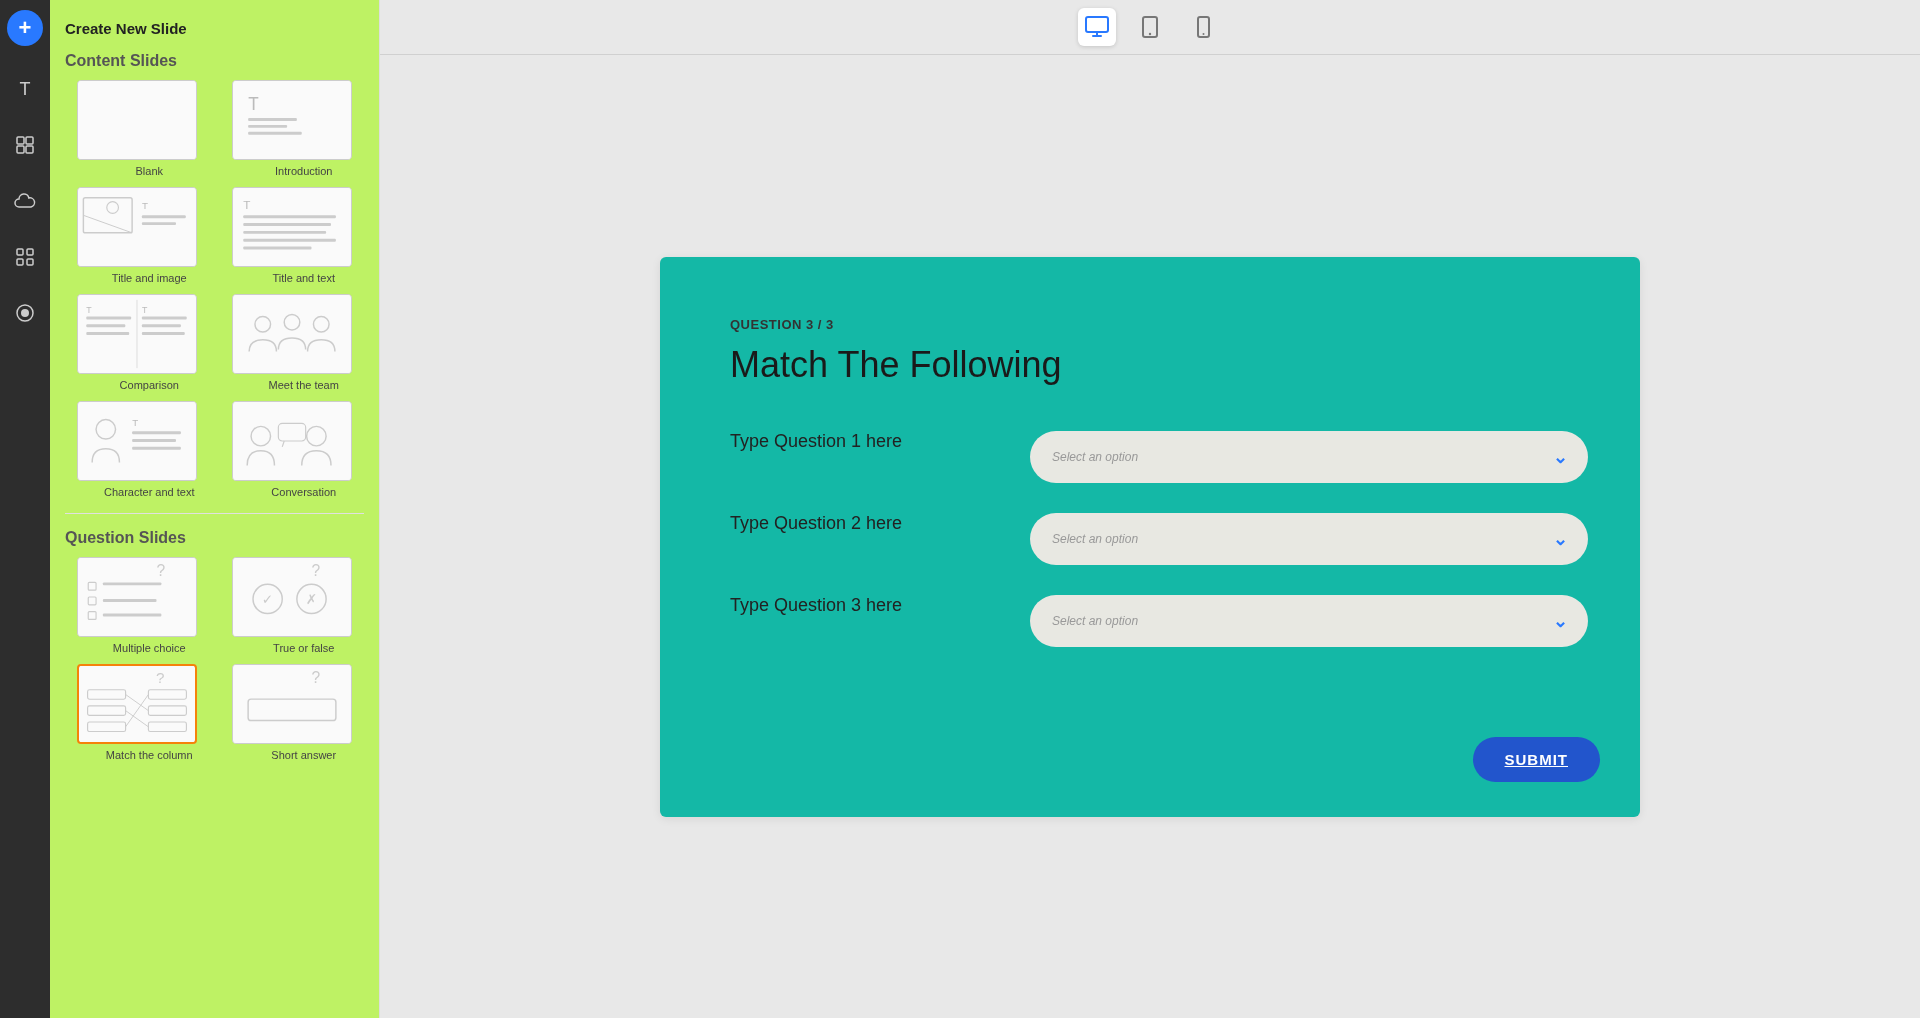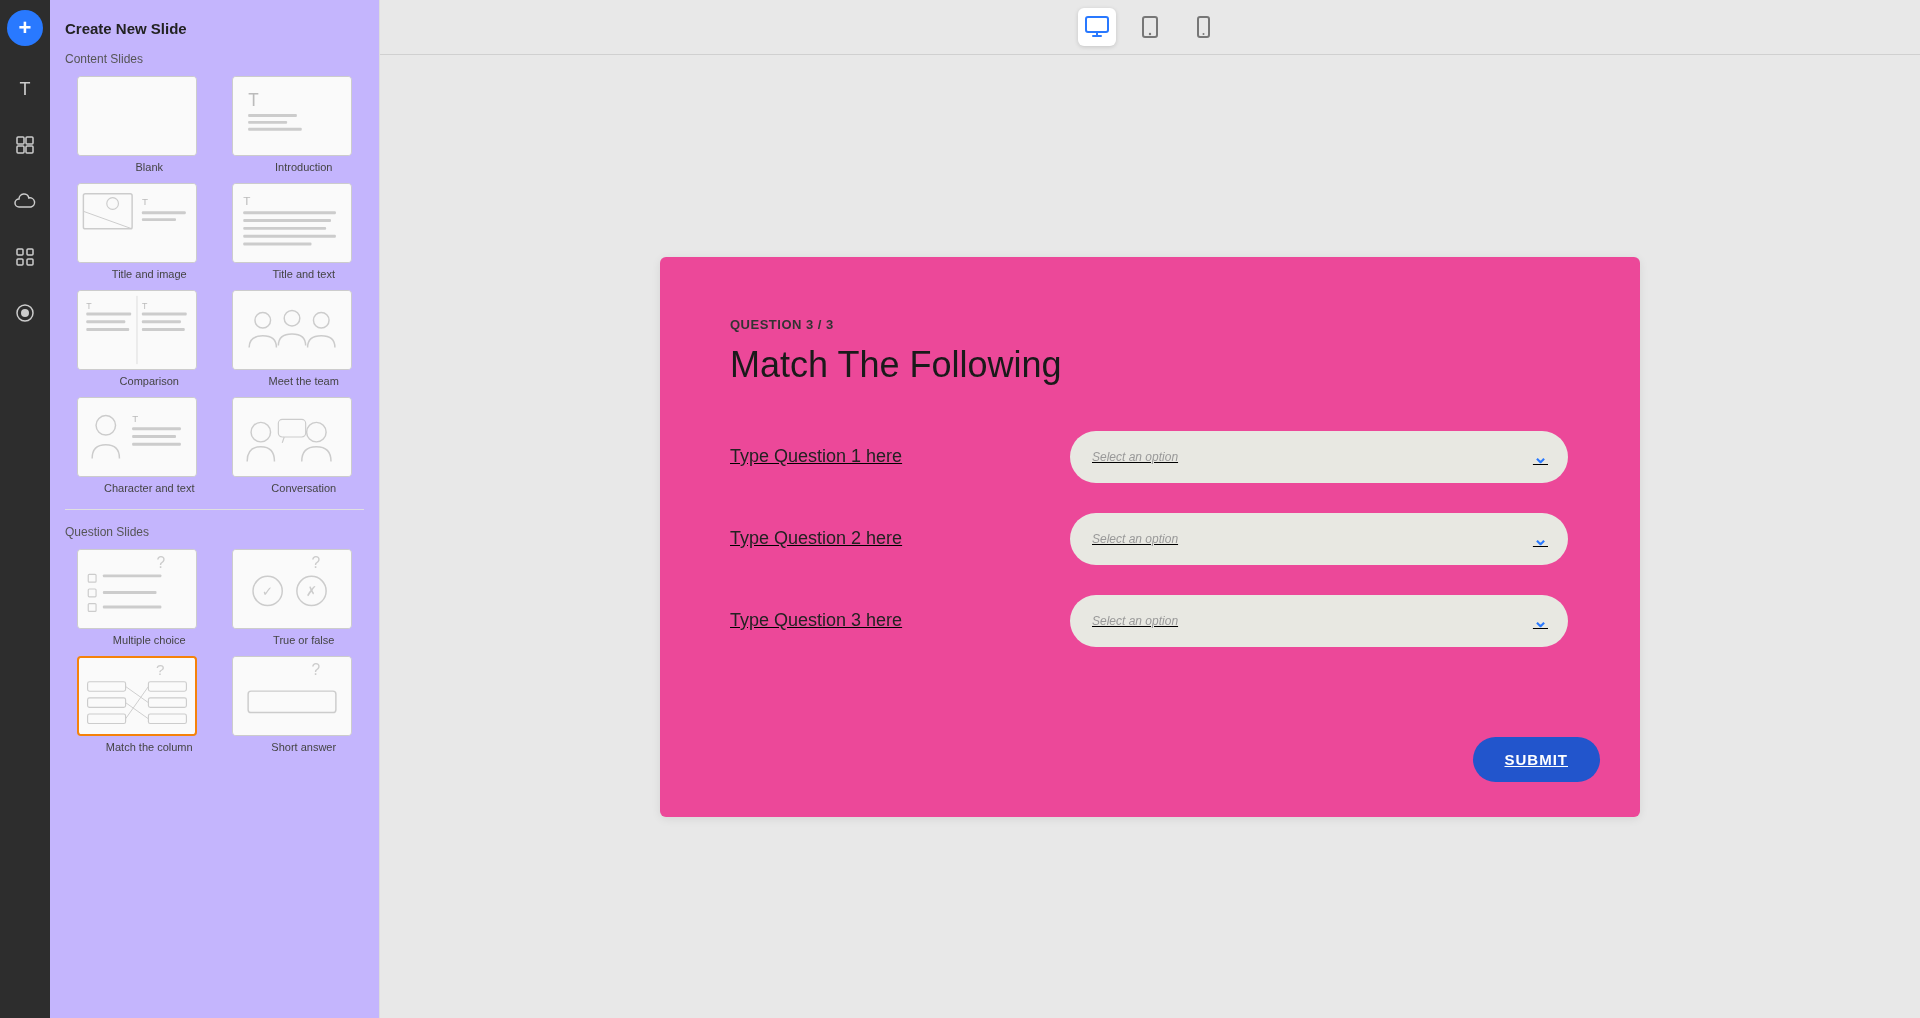--- a/index.html
+++ b/index.html
@@ -38,35 +38,35 @@
       cursor: pointer;
       color: #fff;
       font-size: 22px;
       font-weight: bold;
       margin-bottom: 5px;
     }
 
     
     .slide-panel {
       width: 330px;
-      background: #c4b5fd;
+      background: #bef264;
       overflow-y: auto;
       padding: 20px 15px;
       border-right: 1px solid #ddd;
     }
     .slide-panel h2 {
       font-size: 15px;
       font-weight: 600;
       color: #222;
       margin-bottom: 15px;
     }
     .section-label {
-      font-size: 12px;
+      font-size: 16px;
       color: #555;
-      font-weight: 400;
+      font-weight: 700;
       margin-bottom: 10px;
       margin-top: 9px;
     }
     .slide-grid {
       display: grid;
       grid-template-columns: 1fr 1fr;
       gap: 10px;
       margin-bottom: 10px;
     }
     .slide-item {
@@ -146,50 +146,48 @@
 
     
     .content-area {
       flex: 1;
       display: flex;
       align-items: center;
       justify-content: center;
       padding: 40px;
     }
     .slide-canvas {
-      background: #ec4899;
+      background: #14b8a6;
       width: 100%;
       max-width: 980px;
       min-height: 560px;
       border-radius: 6px;
-      padding: 60px 72px 60px 70px;
+      padding: 60px 52px 60px 70px;
       position: relative;
       box-shadow: 0 2px 10px rgba(0,0,0,0.08);
     }
 
     .question-number {
       font-size: 13px;
       font-weight: 700;
       color: #333;
       letter-spacing: 0.5px;
       margin-bottom: 12px;
     }
     .question-title {
       font-size: 36px;
       font-weight: 400;
       color: #1a1a1a;
       margin-bottom: 45px;
     }
 
     .match-row {
       display: flex;
-      align-items: center;
+      align-items: flex-start;
       margin-bottom: 30px;
-      gap: 40px;
-      text-decoration: underline;
     }
     .match-question {
       font-size: 18px;
       color: #222;
       flex: 0 0 300px;
     }
     .match-select {
       flex: 1;
       height: 52px;
       border: none;

